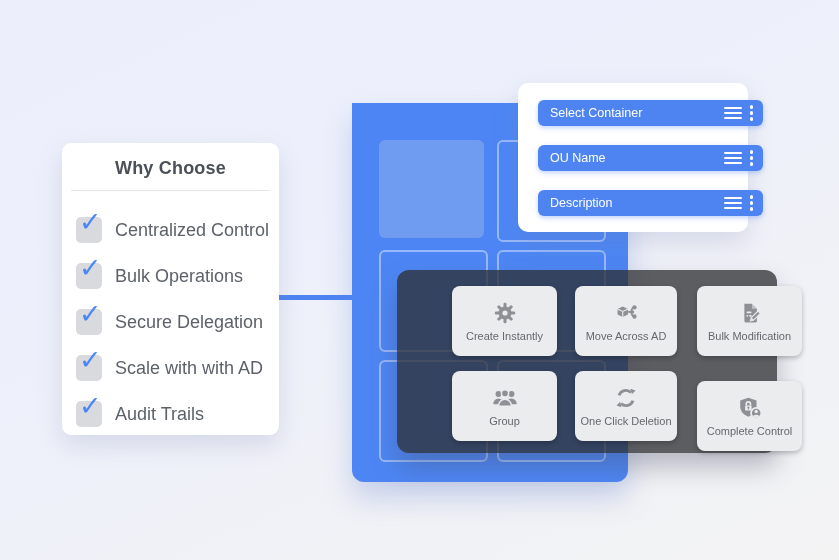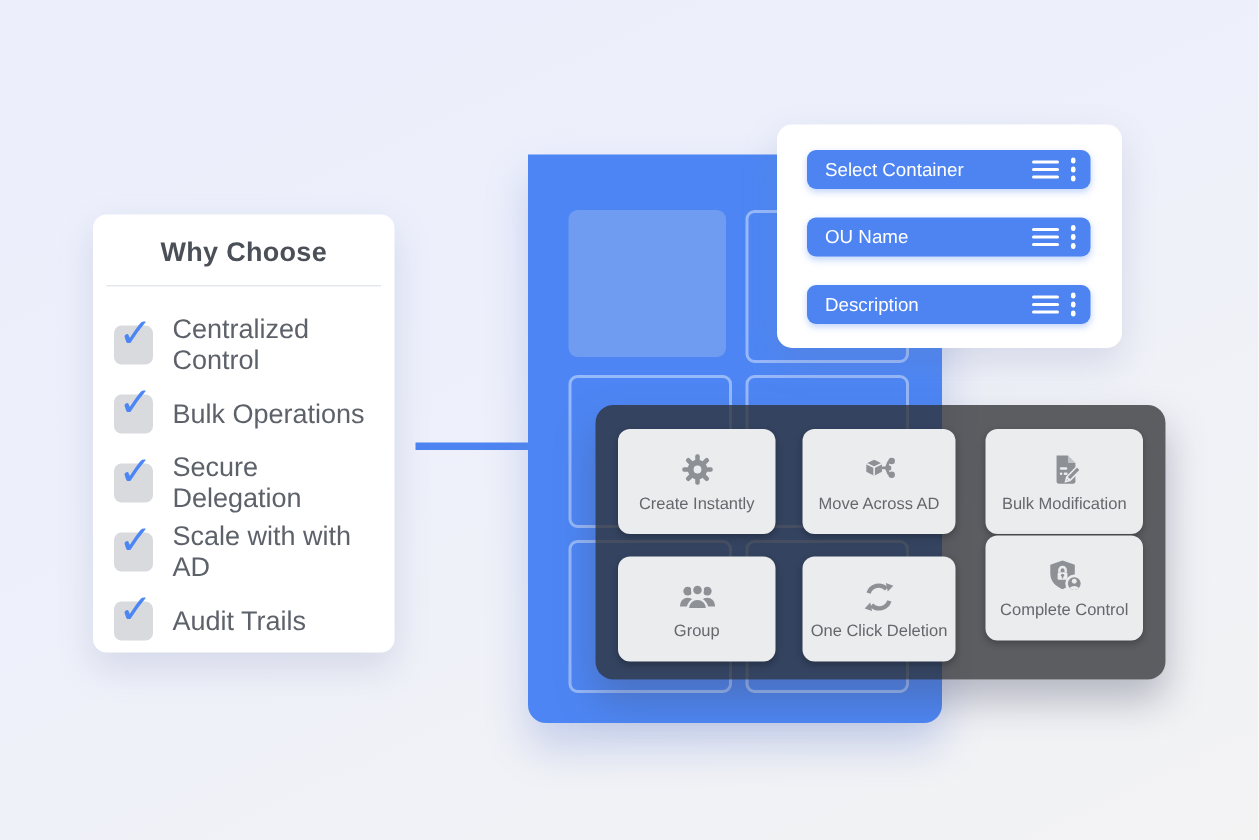--- a/index.html
+++ b/index.html
@@ -6,21 +6,21 @@
   body{font-family:"Liberation Sans","DejaVu Sans",sans-serif;}
   .stage{
     position:relative;width:839px;height:560px;overflow:hidden;
     background:linear-gradient(155deg,#eceffb 0%,#edf0fb 40%,#f1f2f6 75%,#f3f3f4 100%);
   }
   
   .connector{position:absolute;left:277px;top:295px;width:77px;height:5px;background:#4d84f2;z-index:1;}
 
   
   .why-card{
-    position:absolute;left:62px;top:143px;width:201px;height:292px;background:#ffffff;
+    position:absolute;left:62px;top:143px;width:217px;height:292px;background:#ffffff;
     border-radius:9px;box-shadow:0 10px 24px rgba(110,120,165,.20);z-index:3;
   }
   .why-title{margin-top:15px;text-align:center;font-size:18px;font-weight:bold;color:#4b5058;letter-spacing:.2px;}
   .why-divider{height:1px;background:#e4e7ec;margin:11px 9px 0 9px;}
   .why-list{padding:16px 0 0 14px;}
   .why-item{display:flex;align-items:center;height:46px;}
   .checkbox{position:relative;width:26px;height:26px;background:#d8dade;border-radius:5px;flex:0 0 auto;}
   .check-glyph{position:absolute;left:3px;top:-8px;font-size:27px;font-weight:bold;color:#4c86f4;line-height:1;}
   .why-label{margin-left:13px;font-size:18px;color:#5d626a;}
 
@@ -43,42 +43,43 @@
   .ou-r2c2{left:145px;top:147px;}
   .ou-r3c1{left:27px;top:257px;}
   .ou-r3c2{left:145px;top:257px;}
 
   
   .form-card{
     position:absolute;left:518px;top:83px;width:230px;height:149px;background:#ffffff;
     border-radius:10px;box-shadow:0 10px 24px rgba(110,120,165,.20);z-index:3;
   }
   .pill{
-    position:absolute;left:20px;width:189px;height:26px;background:#4d84f2;border-radius:6px;
+    position:absolute;left:20px;width:225px;height:26px;background:#4d84f2;border-radius:6px;
     display:flex;align-items:center;box-shadow:0 2px 5px rgba(77,132,242,.35);
   }
   .pill-1{top:17px;} .pill-2{top:62px;} .pill-3{top:107px;align-items:center;}
   .pill-label{flex:1;padding-left:12px;color:#ffffff;font-size:12.5px;white-space:nowrap;}
   .menu-icon{width:18px;display:flex;flex-direction:column;gap:2.5px;margin-right:8px;}
   .menu-icon i{display:block;height:2.5px;background:#ffffff;border-radius:2px;}
   .kebab-icon{display:flex;flex-direction:column;gap:2.5px;margin-right:10px;}
   .kebab-icon i{display:block;width:3.5px;height:3.5px;background:#ffffff;border-radius:50%;}
 
   
   .feature-panel{
     position:absolute;left:397px;top:270px;width:380px;height:183px;border-radius:12px;
     background:rgba(45,46,49,.76);box-shadow:0 14px 26px rgba(70,75,100,.35);z-index:4;
   }
   .f-tile{
     position:absolute;background:#ebecee;border-radius:8px;width:105px;height:70px;
     display:flex;flex-direction:column;align-items:center;justify-content:center;gap:3px;
     box-shadow:0 2px 5px rgba(0,0,0,.25);
+    margin-left:40px;
   }
   .f-r1c1{left:15px;top:16px;} .f-r1c2{left:138px;top:16px;width:102px;} .f-r1c3{left:260px;top:16px;}
-  .f-r2c1{left:15px;top:101px;} .f-r2c2{left:138px;top:101px;width:102px;} .f-r2c3{left:260px;top:87px;}
+  .f-r2c1{left:15px;top:101px;} .f-r2c2{left:138px;top:101px;width:102px;} .f-r2c3{left:260px;top:111px;}
   .f-label{font-size:11px;color:#64686d;text-align:center;line-height:1.25;padding:0 4px;}
   .f-icon{height:28px;display:flex;align-items:center;justify-content:center;}
   .f-icon svg{display:block;}
   .ic{fill:#8d9094;}
   .ic-bg{fill:#ebecee;}
   .st{stroke:#8d9094;fill:none;}
   .st-bg{stroke:#ebecee;fill:none;}
 </style>
 </head>
 <body>

